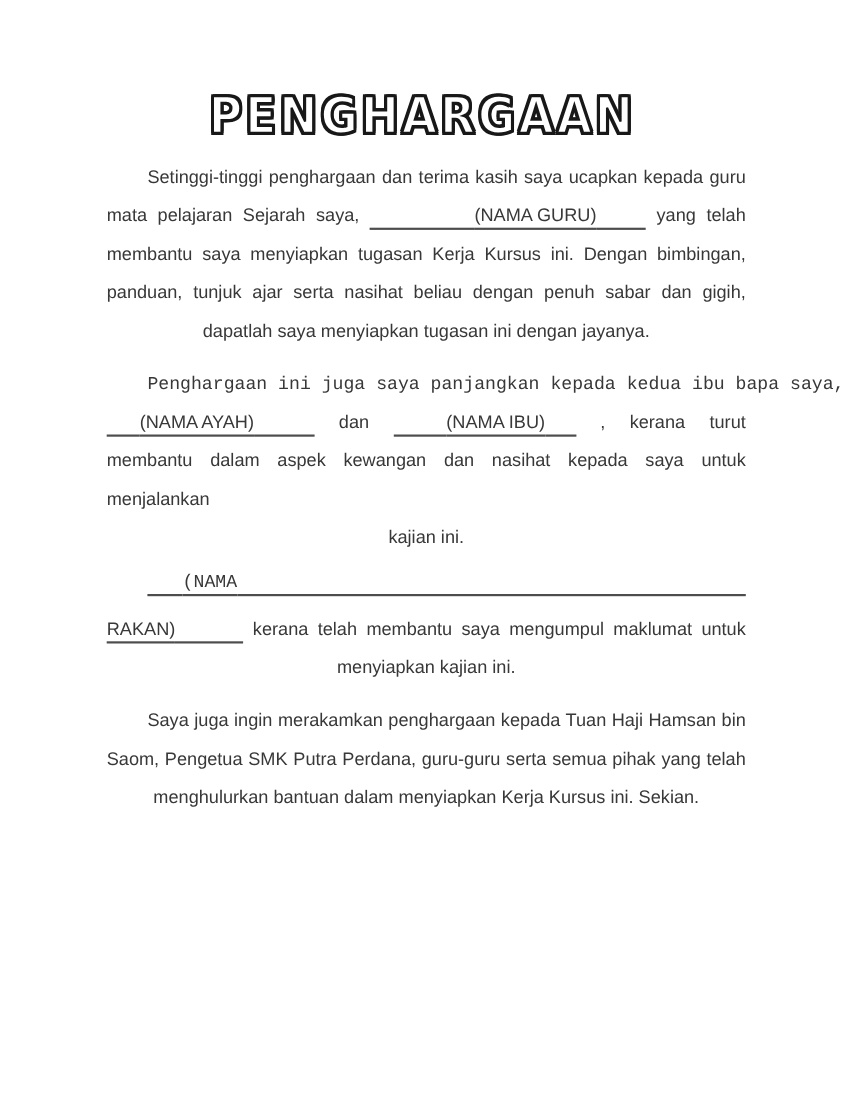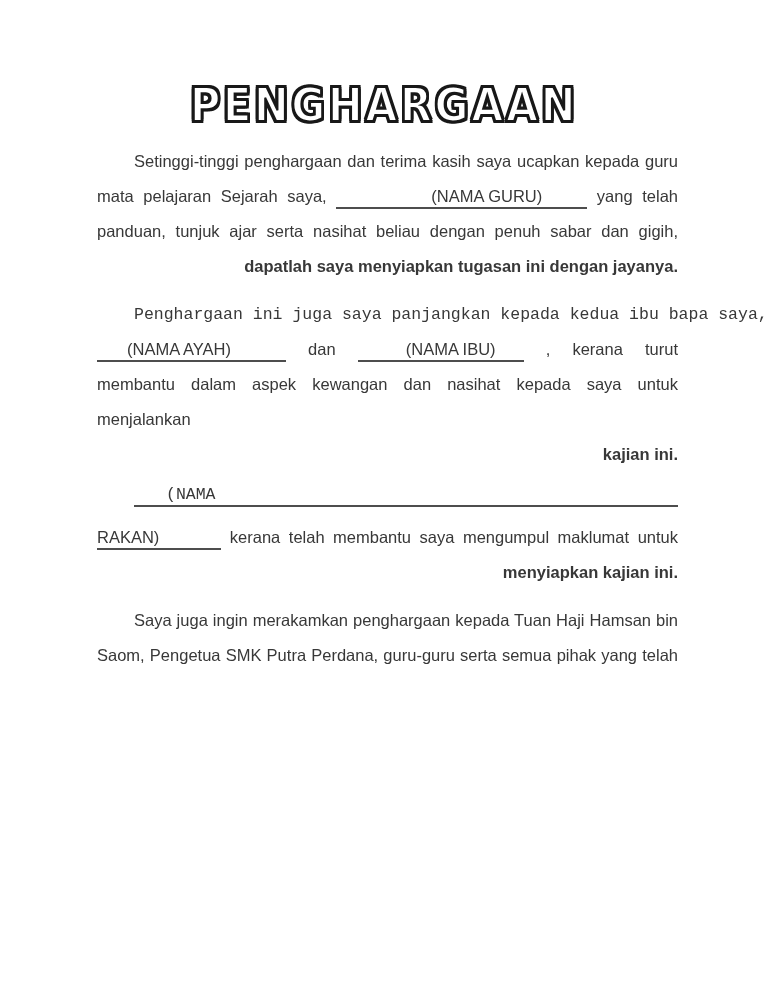--- a/index.html
+++ b/index.html
@@ -34,21 +34,21 @@
   .doc {
     margin-top: 11px;
     margin-left: 97px;
     width: 581px;
     font-size: 16.5px;
     line-height: 35px;
   }
   .para { margin: 0 0 13px 0; }
   .line { min-height: 35px; }
   .line.just { text-align: justify; text-align-last: justify; }
-  .line.last { text-align: right; font-weight: bold; }
+  .line.last { text-align: center; }
   .line.indent { padding-left: 37px; }
   .line.flexline { display: flex; align-items: baseline; font-family: Liberation Mono, monospace; }
   .line.flexline .t { white-space: pre; flex: 0 0 auto; }
   .t { }
   .u, .blank {
     display: inline-block;
     line-height: 1.2;
     border-bottom: 2px solid var(--line, #4d4d4d);
   }
   .blank { vertical-align: baseline; }
@@ -56,20 +56,21 @@
 </style>
 </head>
 <body>
 
 <div class="page">
   <h1 class="title">PENGHARGAAN</h1>
   <div class="doc">
       <div class="para">
         <div class="line just indent"><span class="t">Setinggi-tinggi penghargaan dan terima kasih saya ucapkan kepada guru</span></div>
         <div class="line just"><span class="t">mata pelajaran Sejarah saya, </span><span class="blank" style="width: 95px;">​</span><span class="u">(NAMA GURU)</span><span class="blank" style="width: 45px;">​</span><span class="t"> yang telah</span></div>
+        <div class="line just"><span class="t">membantu saya menyiapkan tugasan Kerja Kursus ini. Dengan bimbingan,</span></div>
         <div class="line just"><span class="t">panduan, tunjuk ajar serta nasihat beliau dengan penuh sabar dan gigih,</span></div>
         <div class="line last"><span class="t">dapatlah saya menyiapkan tugasan ini dengan jayanya.</span></div>
       </div>
       <div class="para">
         <div class="line flexline indent">
           <span class="t">Penghargaan ini juga saya panjangkan kepada kedua ibu bapa saya, </span>
           <span class="blank fill">​</span>
         </div>
         <div class="line just"><span class="blank" style="width: 30px;">​</span><span class="u">(NAMA AYAH)</span><span class="blank" style="width: 55px;">​</span><span class="t"> dan </span><span class="blank" style="width: 48px;">​</span><span class="u">(NAMA IBU)</span><span class="blank" style="width: 28px;">​</span><span class="t"> , kerana turut</span></div>
         <div class="line just"><span class="t">membantu dalam aspek kewangan dan nasihat kepada saya untuk menjalankan</span></div>
@@ -80,15 +81,16 @@
           <span class="blank" style="width: 32px;">​</span>
           <span class="u">(NAMA</span>
           <span class="blank fill">​</span>
         </div>
         <div class="line just"><span class="u">RAKAN)</span><span class="blank" style="width: 62px;">​</span><span class="t"> kerana telah membantu saya mengumpul maklumat untuk</span></div>
         <div class="line last"><span class="t">menyiapkan kajian ini.</span></div>
       </div>
       <div class="para">
         <div class="line just indent"><span class="t">Saya juga ingin merakamkan penghargaan kepada Tuan Haji Hamsan bin</span></div>
         <div class="line just"><span class="t">Saom, Pengetua SMK Putra Perdana, guru-guru serta semua pihak yang telah</span></div>
+        <div class="line last"><span class="t">menghulurkan bantuan dalam menyiapkan Kerja Kursus ini. Sekian.</span></div>
       </div>
     </div>
 </div>
 
 </body></html>

